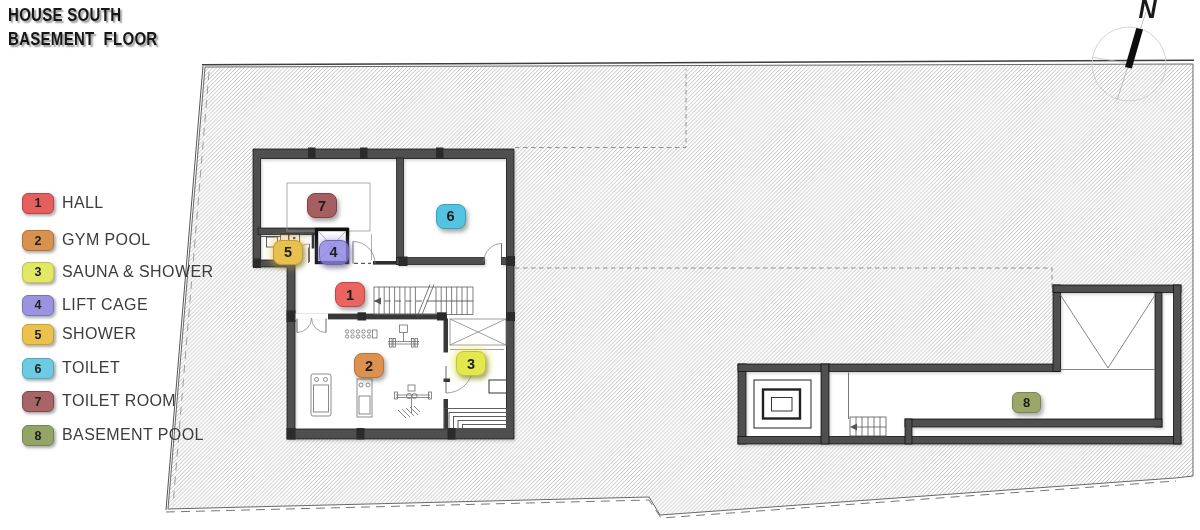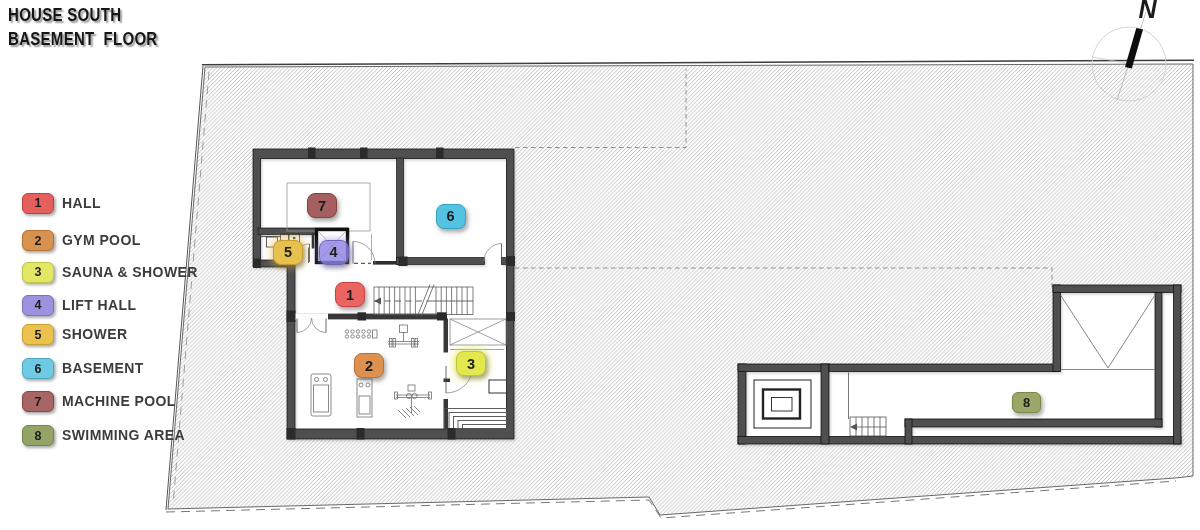--- a/index.html
+++ b/index.html
@@ -3,21 +3,21 @@
 <meta charset="utf-8">
 <style>
 html,body{margin:0;padding:0;}
 body{width:1200px;height:530px;position:relative;background:#fff;font-family:"Liberation Sans",sans-serif;overflow:hidden;}
 #plan{position:absolute;left:0;top:0;}
 .title{position:absolute;left:8px;top:3px;font-weight:bold;font-size:15px;color:#161616;letter-spacing:0.3px;line-height:20.5px;text-shadow:1.8px 1.8px 1.5px #9a9a9a;transform:scaleY(1.17);transform-origin:0 0;}
 .leg{position:absolute;left:0;top:0;width:210px;height:530px;}
 .lrow{position:absolute;left:22px;width:200px;height:20px;}
 .badge{position:absolute;border-radius:6px;font-weight:bold;color:#1d1d1d;display:flex;align-items:center;justify-content:center;}
 .lb{left:0;top:0;width:30px;height:19px;font-size:12.5px;box-shadow:1.5px 2px 3px rgba(90,90,90,.5);}
-.ltxt{position:absolute;left:40px;top:50%;transform:translateY(-50%);font-size:14px;font-weight:bold;color:#3c3c3c;letter-spacing:0.4px;white-space:nowrap;}
+.ltxt{position:absolute;left:40px;top:50%;transform:translateY(-50%);font-size:16px;font-weight:normal;color:#3c3c3c;letter-spacing:0.4px;white-space:nowrap;}
 .pb{width:28px;height:23px;border-radius:8px;font-size:14.5px;box-shadow:2px 3px 4px rgba(80,80,80,.5);}
 </style>
 </head>
 <body>
 <svg id="plan" width="1200" height="530" viewBox="0 0 1200 530">
 <defs>
 <filter id="wsh" x="-20%" y="-20%" width="140%" height="140%">
 <feDropShadow dx="1.2" dy="1.6" stdDeviation="0.8" flood-color="#666" flood-opacity="0.32"></feDropShadow>
 </filter>
 <pattern id="hatch" width="3.95" height="3.95" patternUnits="userSpaceOnUse">
@@ -249,37 +249,37 @@
 <div class="lrow" style="top:230.2px">
       <div class="badge lb" style="background:#d8924f;border:1px solid #b67231">2</div>
       <div class="ltxt">GYM POOL</div>
     </div>
 <div class="lrow" style="top:261.7px">
       <div class="badge lb" style="background:#e3e766;border:1px solid #c1c546">3</div>
       <div class="ltxt">SAUNA &amp; SHOWER</div>
     </div>
 <div class="lrow" style="top:294.7px">
       <div class="badge lb" style="background:#9b93e0;border:1px solid #7a72bf">4</div>
-      <div class="ltxt">LIFT HALL</div>
+      <div class="ltxt">LIFT CAGE</div>
     </div>
 <div class="lrow" style="top:324px">
       <div class="badge lb" style="background:#eac24d;border:1px solid #c8a02d">5</div>
       <div class="ltxt">SHOWER</div>
     </div>
 <div class="lrow" style="top:358.1px">
       <div class="badge lb" style="background:#6ec9e2;border:1px solid #4ea9c1">6</div>
-      <div class="ltxt">BASEMENT</div>
+      <div class="ltxt">TOILET</div>
     </div>
 <div class="lrow" style="top:391.3px">
       <div class="badge lb" style="background:#a76665;border:1px solid #874645">7</div>
-      <div class="ltxt">MACHINE POOL</div>
+      <div class="ltxt">TOILET ROOM</div>
     </div>
 <div class="lrow" style="top:425.4px">
       <div class="badge lb" style="background:#93a566;border:1px solid #748647">8</div>
-      <div class="ltxt">SWIMMING AREA</div>
+      <div class="ltxt">BASEMENT POOL</div>
     </div>
 </div>
 
 <div class="badge pb" style="left:335px;top:282px;background:#ea6461;border:1px solid #c84442">1</div>
 <div class="badge pb" style="left:354px;top:353px;background:#dd9150;border:1px solid #bb7132">2</div>
 <div class="badge pb" style="left:456px;top:351px;background:#e2e84e;border:1px solid #c0c62e;box-shadow:2px 3px 4px rgba(80,80,80,.45),0 0 7px 3px rgba(223,228,60,.55)">3</div>
 <div class="badge pb" style="left:318.5px;top:239.5px;background:rgba(140,132,224,0.82);border:1px solid #6e66bb;box-shadow:2px 3px 4px rgba(80,80,80,.45),0 0 6px 2px rgba(143,135,220,.45)">4</div>
 <div class="badge pb" style="left:273px;top:239.5px;background:#e7c04f;border:1px solid #c59e2f;box-shadow:2px 3px 4px rgba(80,80,80,.45),0 0 7px 3px rgba(231,192,79,.5)">5</div>
 <div class="badge pb" style="left:435.5px;top:203.5px;background:#54c3e2;border:1px solid #34a3c1">6</div>
 <div class="badge pb" style="left:307px;top:193px;background:#a65f60;border:1px solid #864041">7</div>

